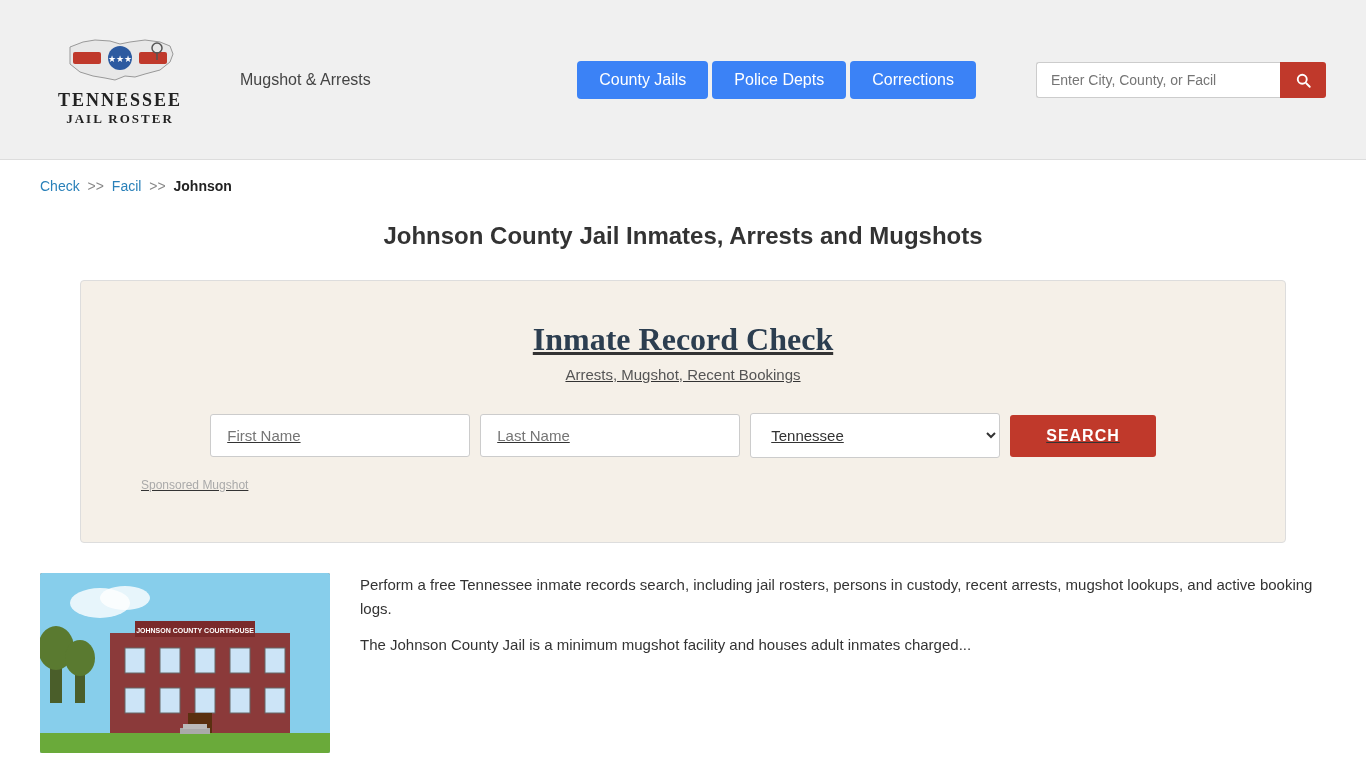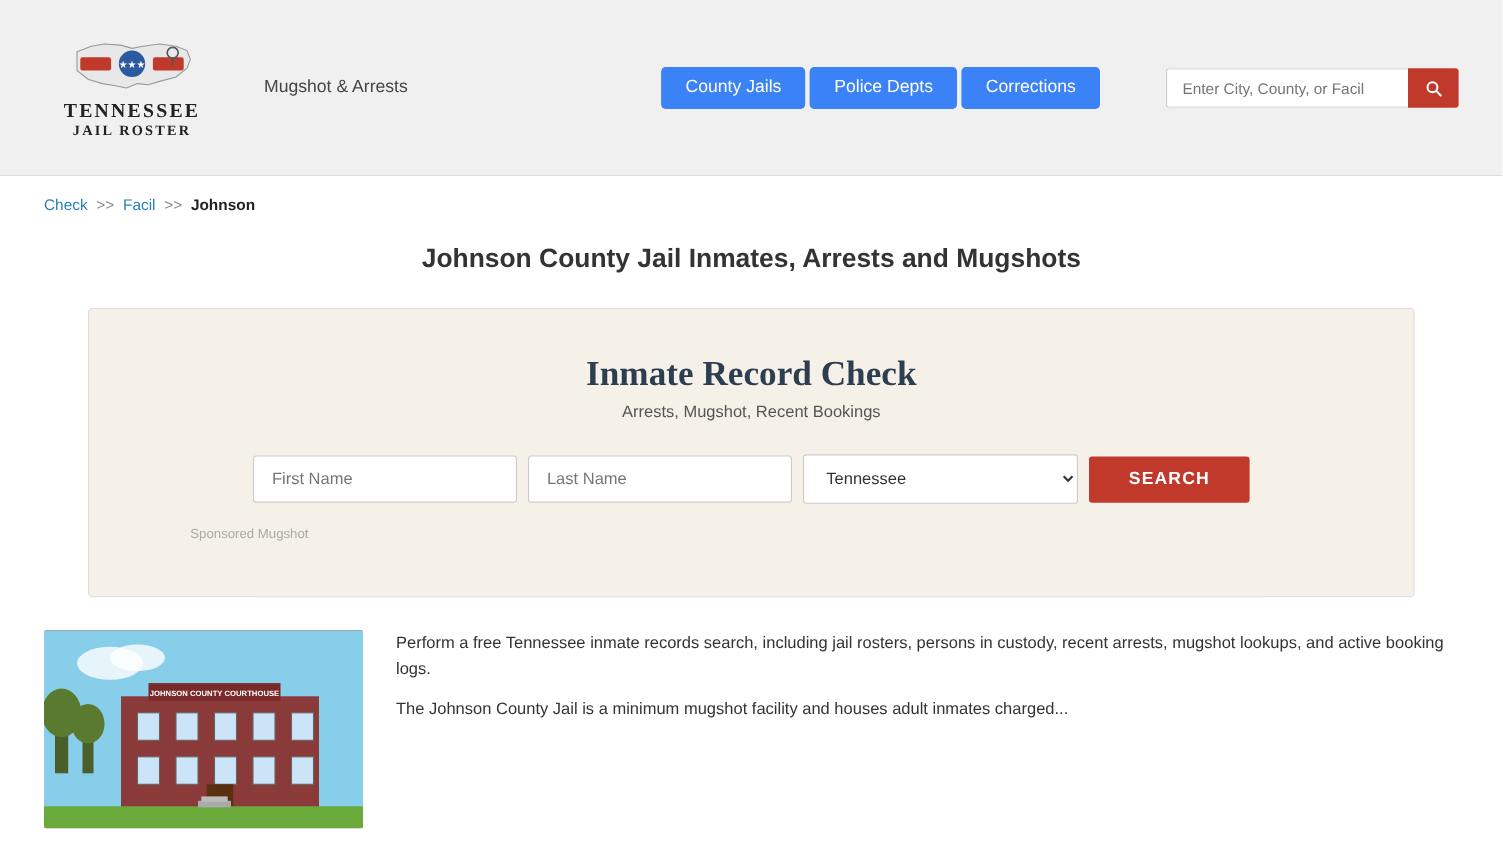--- a/index.html
+++ b/index.html
@@ -67,21 +67,21 @@
       display: flex;
       align-items: center;
       margin-left: 20px;
     }
     .search-input {
       padding: 9px 14px;
       font-size: 14px;
       border: 1px solid #ccc;
       border-right: none;
       border-radius: 3px 0 0 3px;
-      width: 220px;
+      width: 244px;
       font-family: Arial, sans-serif;
       color: #aaa;
       outline: none;
     }
     .search-btn {
       background: #c0392b;
       color: #fff;
       border: none;
       padding: 9px 14px;
       cursor: pointer;
@@ -119,22 +119,23 @@
       color: #333;
       margin: 10px 40px 30px;
     }
 
     
     .record-check-box {
       background: #f5f0e8;
       border: 1px solid #ddd;
       border-radius: 4px;
       margin: 0 80px 30px;
-      padding: 40px 92px 50px;
+      padding: 40px 60px 50px;
       text-align: center;
+      text-decoration: underline;
     }
     .record-check-title {
       font-family: Georgia, serif;
       font-size: 32px;
       font-weight: bold;
       color: #2c3e50;
       margin-bottom: 8px;
     }
     .record-check-subtitle {
       font-family: Arial, sans-serif;
@@ -147,21 +148,21 @@
       gap: 10px;
       justify-content: center;
       align-items: center;
       flex-wrap: wrap;
     }
     .record-input {
       padding: 12px 16px;
       font-size: 15px;
       border: 1px solid #ccc;
       border-radius: 3px;
-      width: 240px;
+      width: 260px;
       font-family: Arial, sans-serif;
       color: #aaa;
       outline: none;
     }
     .record-select {
       padding: 12px 16px;
       font-size: 15px;
       border: 1px solid #ccc;
       border-radius: 3px;
       width: 250px;

